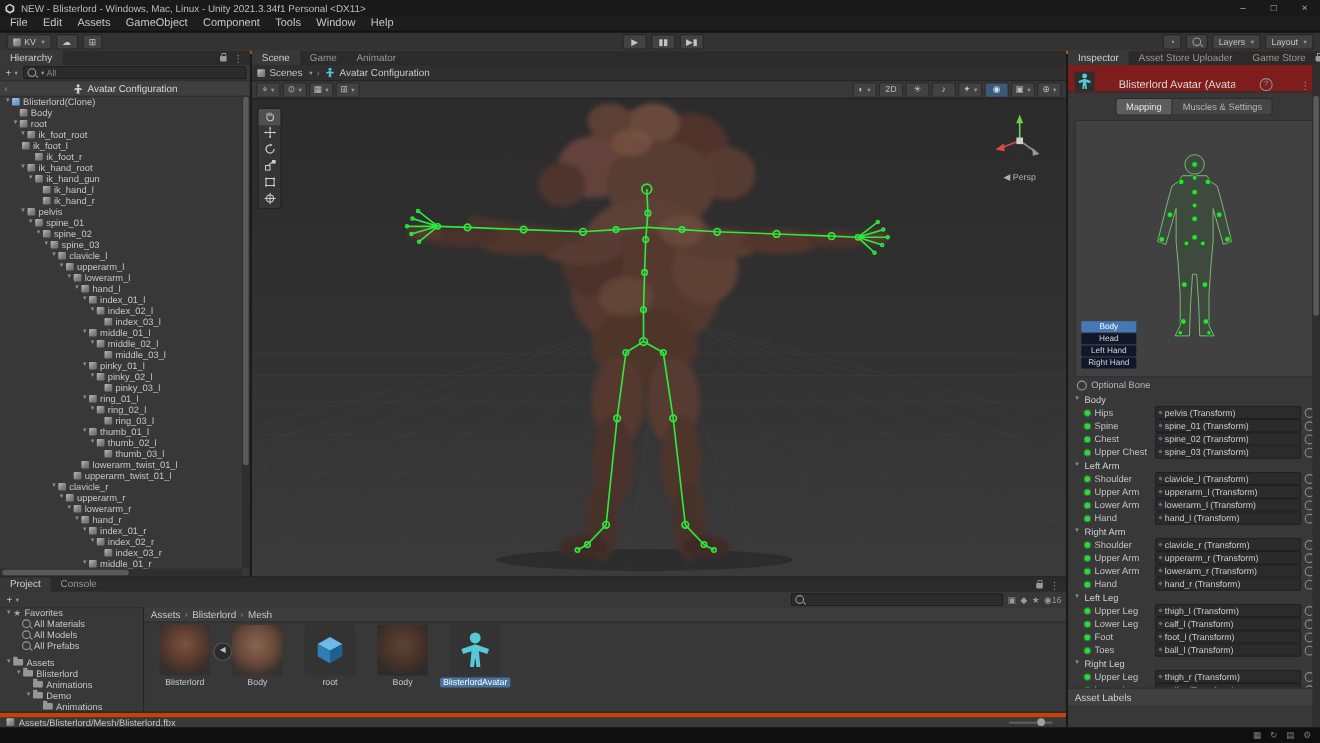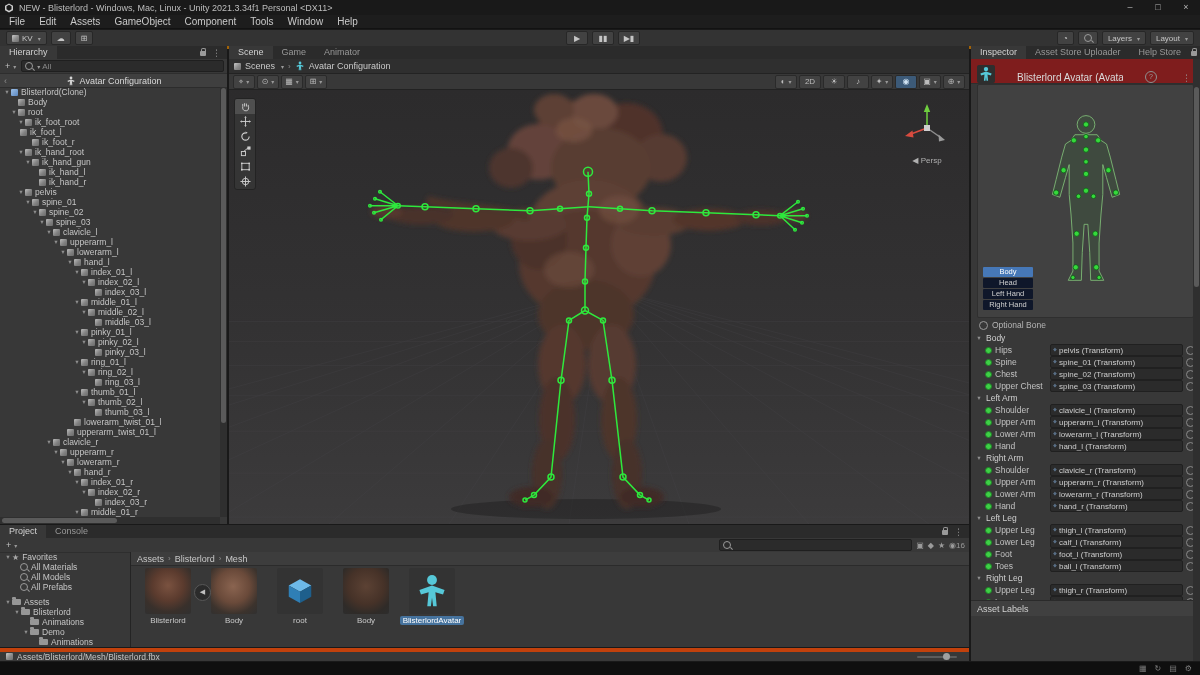--- a/index.html
+++ b/index.html
@@ -673,36 +673,40 @@
         </svg>
         <div id="persp"><span>◀</span> <span>Persp</span></div>
       </div>
     </div>
   </div>
 
   <div id="inspector" class="abs">
     <div class="tabbar" id="insp-tabs">
         <div class="tab active">Inspector</div>
         <div class="tab">Asset Store Uploader</div>
-        <div class="tab">Help Store</div>
+        <div class="tab">Game Store</div>
         <div class="tabbar-right">
           <span class="icon-lock"></span>
         </div>
       </div>
     <div class="insp-header">
       <span class="insp-icon person-slot" style="width:18px;height:18px;"><svg viewBox="0 0 16 16" style="width:100%;height:100%">
             <g fill="#56c8d8">
               <circle cx="8" cy="3.1" r="2.2"></circle>
               <path d="M8,5.6 L2.4,7.6 L3.1,9.6 L6.5,8.5 L5.9,14.8 L7.5,14.8 L8,11 L8.5,14.8 L10.1,14.8 L9.5,8.5 L12.9,9.6 L13.6,7.6 Z"></path>
             </g>
           </svg></span>
       <span class="insp-title">Blisterlord Avatar (Avatar)</span>
       <span class="help-circ">?</span>
       <span class="kebab">⋮</span>
     </div>
+    <div class="mode-tabs" id="mode-tabs">
+        <div class="mode-tab active">Mapping</div>
+        <div class="mode-tab">Muscles &amp; Settings</div>
+      </div>
     <div id="map-box">
       <svg viewBox="0 0 120 190" style="width:112px;height:200px">
         <g stroke="#82c17a" stroke-width="0.9" fill="#3f4a3f">
           <circle cx="60" cy="13" r="9.5"></circle>
           <path d="M48,24 L72,24 L76,30 L82,34 L86,48 L92,72 L96,88 L88,91 L82,70 L78,56 L78,88 L76,110 L74,140 L74,170 L79,180 L65,180 L64,150 L62,120 L58,120 L56,150 L55,180 L41,180 L46,170 L46,140 L44,110 L42,88 L42,56 L38,70 L32,91 L24,88 L28,72 L34,48 L38,34 L44,30 Z"></path>
         </g>
         <g fill="#35d93b" stroke="#0f5a17" stroke-width="0.8">
           <circle cx="60" cy="13" r="2.8"></circle>
             <circle cx="60" cy="26" r="2.4"></circle>
             <circle cx="60" cy="40" r="2.8"></circle>

